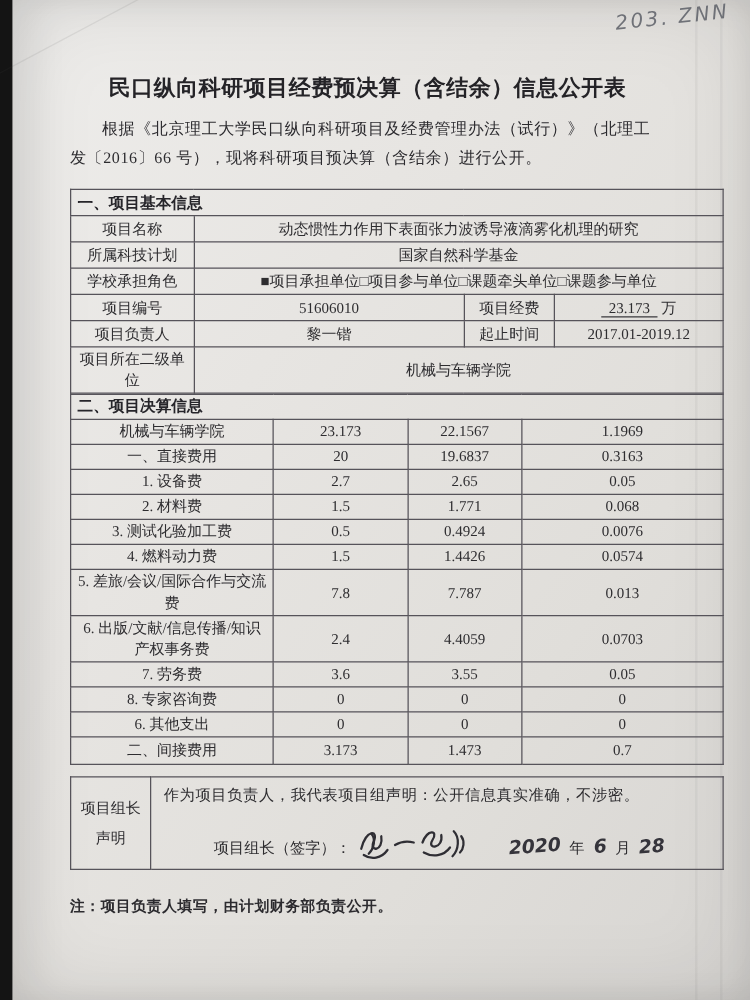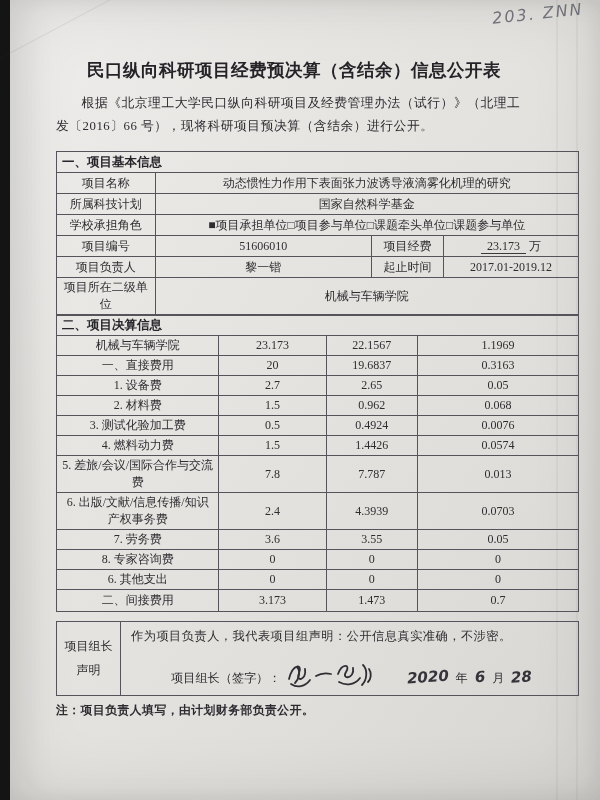--- a/index.html
+++ b/index.html
@@ -59,21 +59,21 @@
   .decl td.decl-label{width:55px;font-size:12px;line-height:1.95;}
   .decl td.decl-body{text-align:left;padding:6px 10px 4px 10px;vertical-align:top;}
   .decl-statement{font-size:12.2px;letter-spacing:0.5px;}
   .sign-line{margin-top:12px;padding-left:40px;font-size:12.2px;white-space:nowrap;}
   .signature-svg{vertical-align:-9px;margin:0 24px 0 2px;}
   .hw{
     font-family:"DejaVu Sans", sans-serif;font-style:italic;font-weight:bold;
     font-size:15px;color:#35343b;display:inline-block;transform:rotate(-4deg);
     margin:0 4px;
   }
-  .footnote{margin-top:7px;font-size:11.8px;font-weight:bold;letter-spacing:0.5px;color:#2c2b2f;}
+  .footnote{margin-top:22px;font-size:11.8px;font-weight:bold;letter-spacing:0.5px;color:#2c2b2f;}
 </style>
 </head>
 <body>
 
 <div class="paper">
   <div class="crease-v c1"></div>
   <div class="crease-v c2"></div>
   <div class="crease-d"></div>
 
   <div class="pencil-note">203. ZNN</div>
@@ -151,21 +151,21 @@
       </tr>
       <tr>
         <td class="lbl-left">1. 设备费</td>
         <td>2.7</td>
         <td>2.65</td>
         <td>0.05</td>
       </tr>
       <tr>
         <td class="lbl-left">2. 材料费</td>
         <td>1.5</td>
-        <td>0.962</td>
+        <td>1.771</td>
         <td>0.068</td>
       </tr>
       <tr>
         <td class="lbl-left">3. 测试化验加工费</td>
         <td>0.5</td>
         <td>0.4924</td>
         <td>0.0076</td>
       </tr>
       <tr>
         <td class="lbl-left">4. 燃料动力费</td>
@@ -175,21 +175,21 @@
       </tr>
       <tr class="tall">
         <td class="lbl-left">5. 差旅/会议/国际合作与交流费</td>
         <td>7.8</td>
         <td>7.787</td>
         <td>0.013</td>
       </tr>
       <tr class="tall">
         <td class="lbl-left">6. 出版/文献/信息传播/知识产权事务费</td>
         <td>2.4</td>
-        <td>4.3939</td>
+        <td>4.4059</td>
         <td>0.0703</td>
       </tr>
       <tr>
         <td class="lbl-left">7. 劳务费</td>
         <td>3.6</td>
         <td>3.55</td>
         <td>0.05</td>
       </tr>
       <tr>
         <td class="lbl-left">8. 专家咨询费</td>

